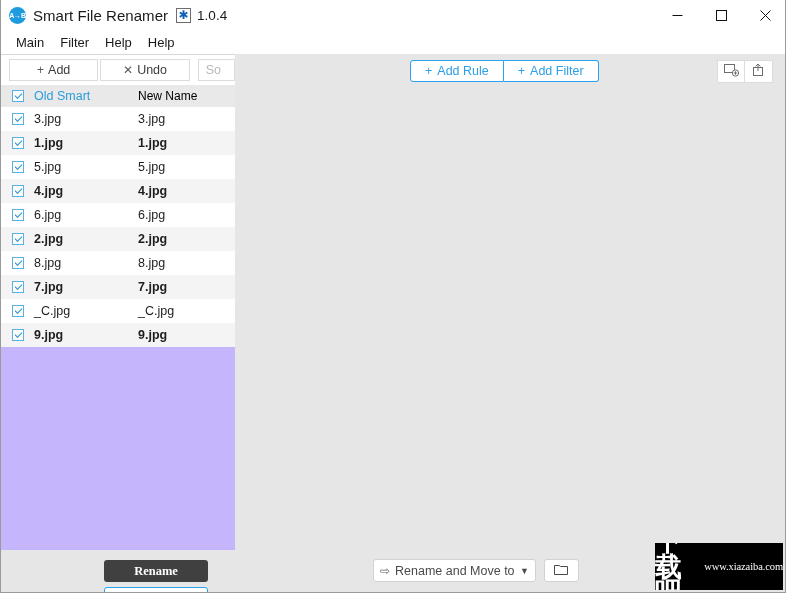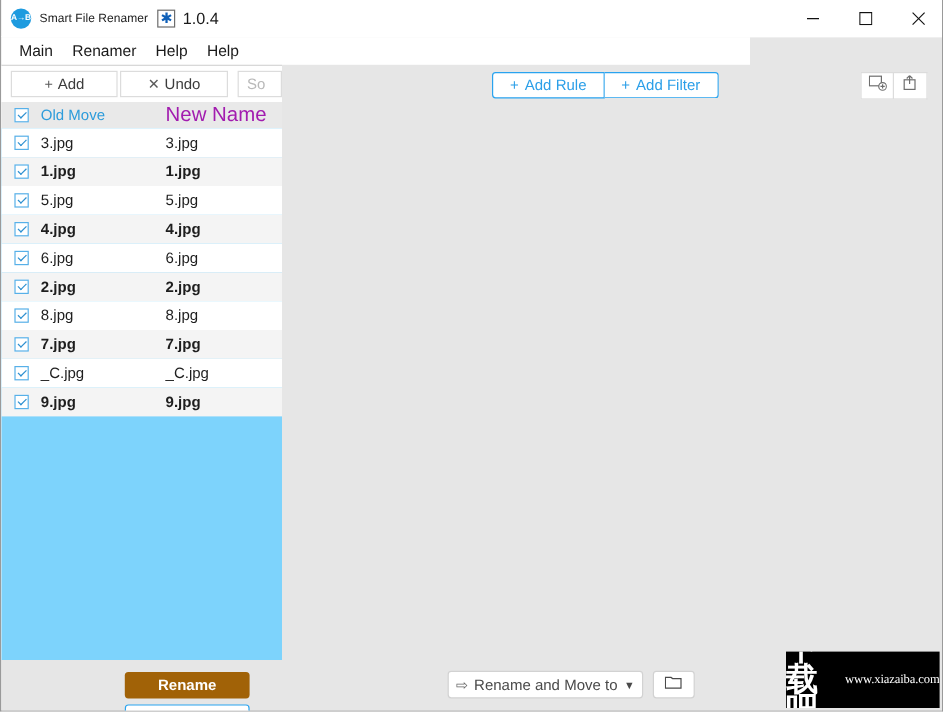--- a/index.html
+++ b/index.html
@@ -30,21 +30,21 @@
   .app-icon {
     width: 17px; height: 17px; border-radius: 50%;
     background: #1e9bdf;
     margin-left: 8px; margin-right: 7px;
     display: flex; align-items: center; justify-content: center;
     color: #fff; font-size: 7px; font-weight: bold;
     letter-spacing: -0.2px;
     flex: 0 0 auto;
   }
   .app-title {
-    font-size: 10px; color: #1a1a1a;
+    font-size: 15px; color: #1a1a1a;
     letter-spacing: 0.05px;
   }
   .ver-badge {
     width: 15px; height: 15px;
     border: 1px solid #6d6d6d;
     margin: 0 6px 0 8px;
     display: flex; align-items: center; justify-content: center;
     color: #1060b8; font-size: 12px; line-height: 1;
     flex: 0 0 auto;
   }
@@ -57,21 +57,21 @@
   .wc {
     width: 44px; height: 31px;
     display: flex; align-items: center; justify-content: center;
     color: #111; font-size: 13px;
   }
   .wc svg { display: block; }
 
   
   .menubar {
     position: absolute; left: 0; top: 31px;
-    width: 624px; height: 23px;
+    width: 786px; height: 23px;
     background: #ffffff;
     display: flex; align-items: center;
     padding-left: 7px;
   }
   .menu-item {
     font-size: 13px; color: #1a1a1a;
     padding: 2px 8px;
     white-space: nowrap;
   }
 
@@ -110,41 +110,41 @@
   }
 
   .list-header {
     position: absolute; left: 0; top: 30px;
     width: 234px; height: 22px;
     background: #e9e9e9;
     display: flex; align-items: center;
   }
   .lh-check { width: 33px; display: flex; justify-content: center; align-items: center; }
   .lh-old { width: 104px; font-size: 12.5px; color: #2d9cdb; }
-  .lh-new { font-size: 17px; color: #a21caf; }
+  .lh-new { font-size: 12px; color: #000000; }
 
   .cbox {
     width: 12px; height: 12px;
     border: 1px solid #57b0e8;
     background: #ffffff;
     position: relative;
   }
   .cbox::after {
     content: "";
     position: absolute; left: 2px; top: 2px;
     width: 6px; height: 3px;
     border-left: 1.4px solid #2d8fd0;
     border-bottom: 1.4px solid #2d8fd0;
     transform: rotate(-45deg);
   }
 
   .rows {
     position: absolute; left: 0; top: 52px;
     width: 234px; height: 444px;
-    background: #7dd3fc;
+    background: #c4b5fd;
   }
   .row {
     height: 24px;
     display: flex; align-items: center;
     font-size: 12.5px; color: #1e1e1e;
   }
   .row.odd { background: #f4f4f4; font-weight: bold; }
   .row.even { background: #ffffff; }
   .r-check { width: 33px; display: flex; justify-content: center; align-items: center; }
   .r-old { width: 104px; }
@@ -194,25 +194,25 @@
 
   
   .bottombar {
     position: absolute; left: 0; top: 550px;
     width: 784px; height: 43px;
     background: #e6e6e6;
   }
   .btn-rename {
     position: absolute; left: 103px; top: 10px;
     width: 104px; height: 22px;
-    background: #a16207;
+    background: #404040;
     color: #ffffff;
     font-size: 12.5px; font-weight: bold;
     border: none; border-radius: 3px;
-    display: flex; align-items: center; justify-content: center;
+    display: flex; align-items: center; justify-content: center; font-family: Liberation Serif, serif;
   }
   .btn-undo {
     position: absolute; left: 103px; top: 37px;
     width: 104px; height: 22px;
     background: #ffffff;
     color: #2b9fe8;
     font-size: 12.5px; font-weight: bold;
     border: 1px solid #29a3ef; border-radius: 3px;
     display: flex; align-items: center; justify-content: center;
   }
@@ -282,21 +282,21 @@
         <svg width="11" height="11" viewBox="0 0 11 11">
             <line x1="0.5" y1="0.5" x2="10.5" y2="10.5" stroke="#111" stroke-width="1"></line>
             <line x1="10.5" y1="0.5" x2="0.5" y2="10.5" stroke="#111" stroke-width="1"></line>
           </svg>
       </div>
     </div>
   </div>
 
   <div class="menubar">
     <div class="menu-item">Main</div>
-    <div class="menu-item">Renamer</div>
+    <div class="menu-item">Filter</div>
     <div class="menu-item">Help</div>
     <div class="menu-item">Help</div>
   </div>
 
   <div class="list-panel">
 
     <div class="list-toolbar">
       <div class="tbtn add">
         <span class="plus">+</span>
         <span>Add</span>
@@ -307,21 +307,21 @@
       </div>
       <div class="tbtn sort">
         <span>So</span>
       </div>
     </div>
 
     <div class="list-header">
       <div class="lh-check">
         <span class="cbox"></span>
       </div>
-      <div class="lh-old">Old Move</div>
+      <div class="lh-old">Old Smart</div>
       <div class="lh-new">New Name</div>
     </div>
 
     <div class="rows" id="rows-container">
         <div class="row even">
           <div class="r-check">
             <span class="cbox"></span>
           </div>
           <div class="r-old">3.jpg</div>
           <div class="r-new">3.jpg</div>

